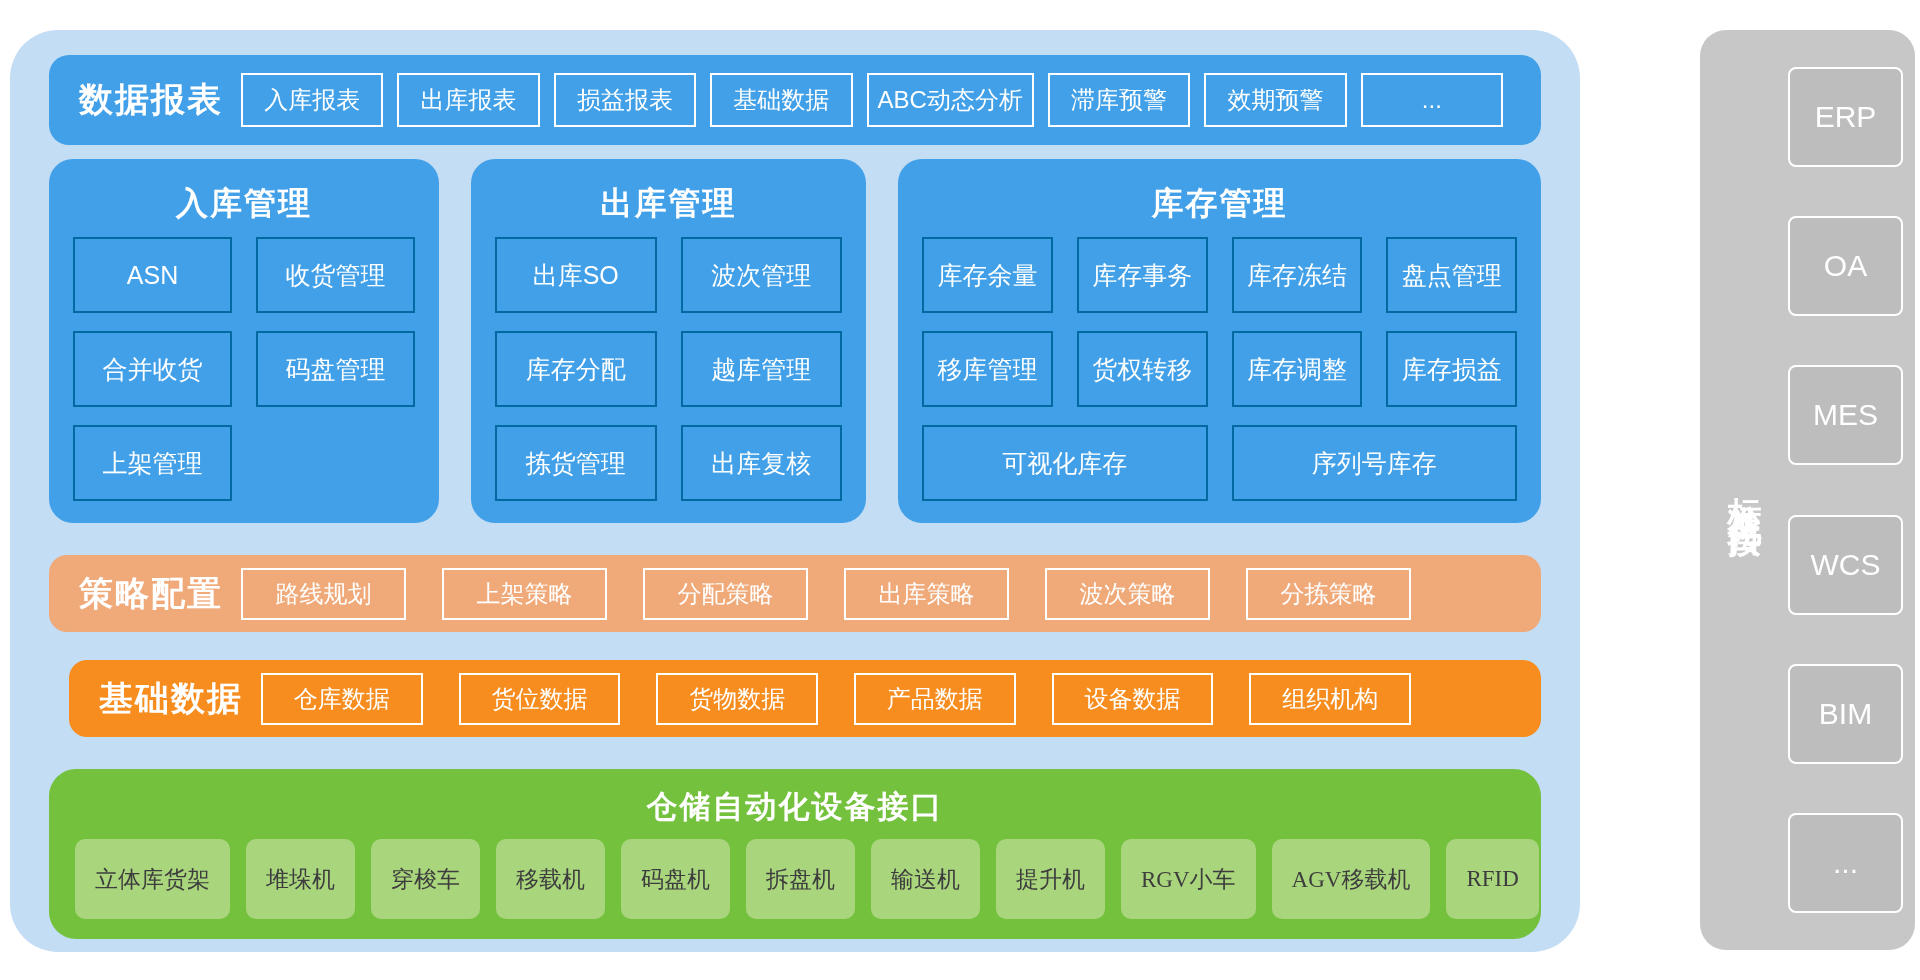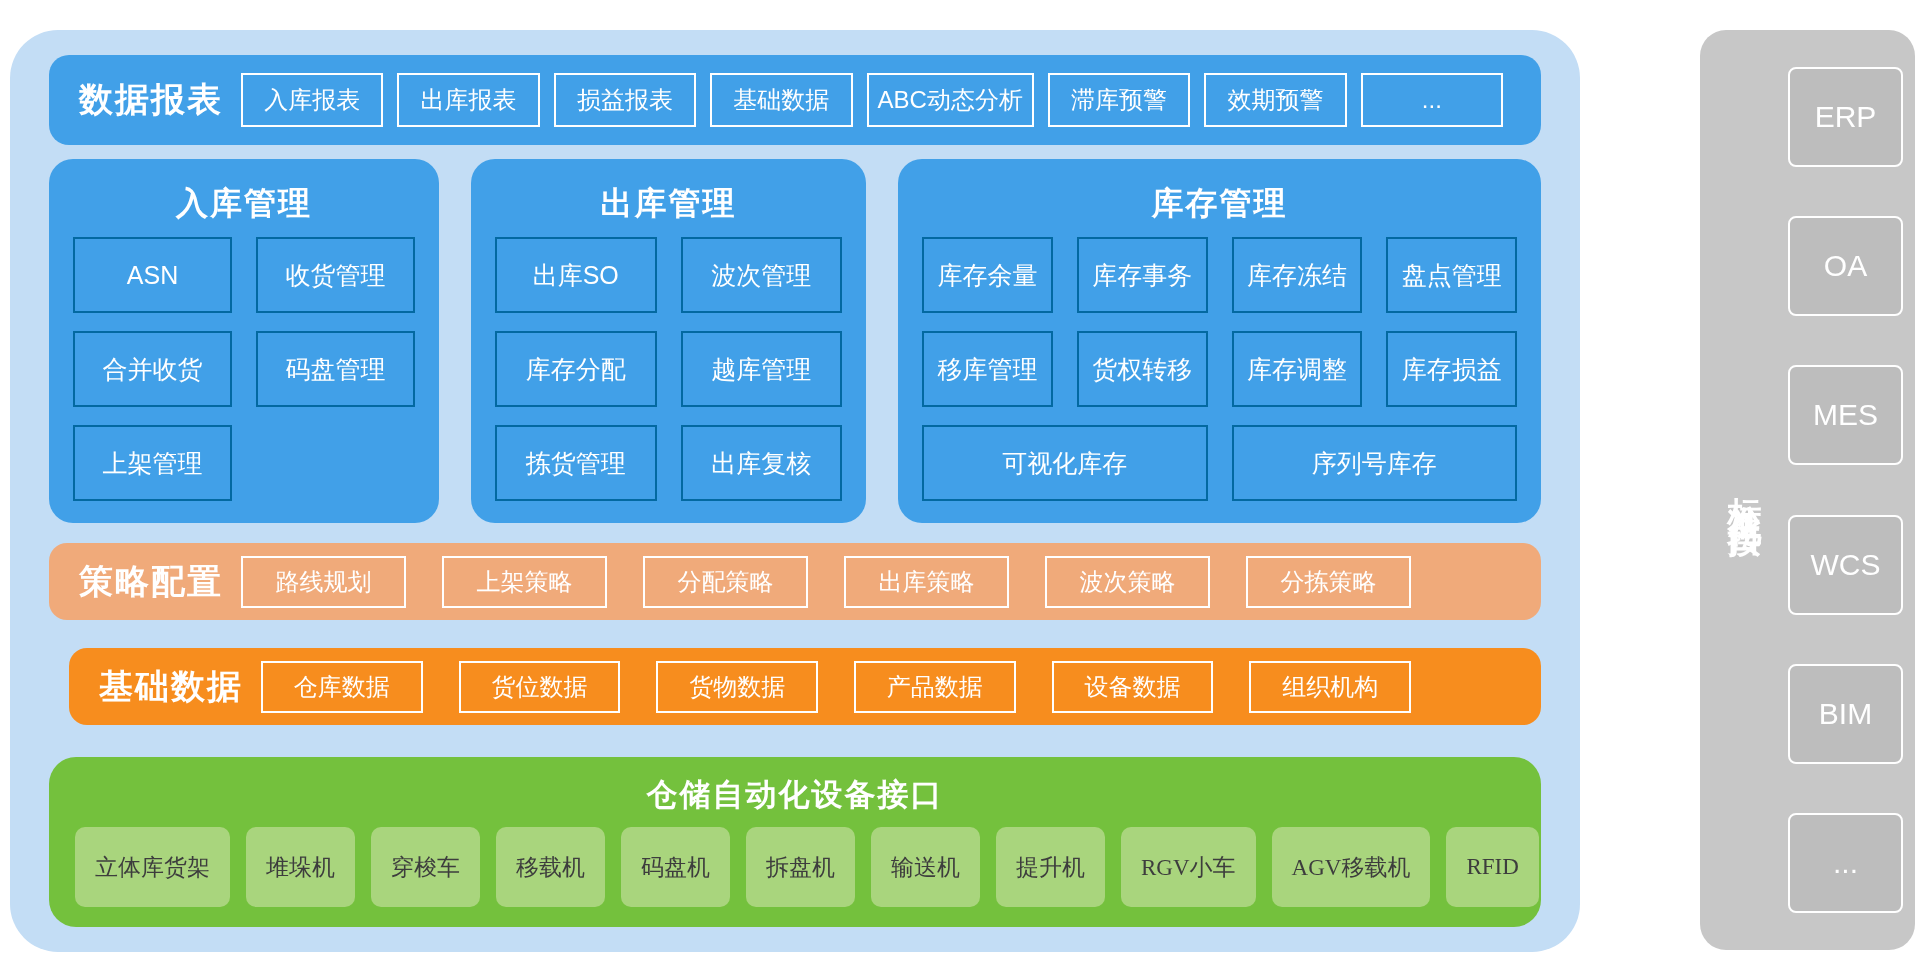--- a/index.html
+++ b/index.html
@@ -27,21 +27,21 @@
     height:56px;line-height:56px;letter-spacing:2px;}
   .panel-grid{flex:1;display:grid;gap:18px 24px;margin-top:6px;}
   .grid-2{grid-template-columns:1fr 1fr;grid-auto-rows:1fr;}
   .grid-4{grid-template-columns:repeat(4,1fr);grid-auto-rows:1fr;}
   .pbox{border:2px solid #0369a1;color:#fff;font-size:25px;display:flex;align-items:center;
     justify-content:center;box-sizing:border-box;white-space:nowrap;}
   .span2{grid-column:span 2;}
   
   .strip{flex:0 0 77px;border-radius:18px;display:flex;align-items:center;
     padding:0 30px;box-sizing:border-box;}
-  .strategy-bar{background:var(--peach,#F0AA7A);margin-bottom:28px;}
+  .strategy-bar{background:var(--peach,#F0AA7A);margin-bottom:28px;margin-top:12px;}
   .basic-bar{background:var(--orange,#F78D1E);margin-bottom:32px;margin-left:20px;}
   .strip .bar-items{gap:36px;margin-right:100px;}
   .strip .wbox{height:52px;}
   
   .device-panel{flex:0 0 170px;background:var(--green,#74C13D);border-radius:27px;
     box-sizing:border-box;padding:14px 26px 20px;display:flex;flex-direction:column;font-family:Liberation Serif, serif;}
   .device-title{color:#fff;font-weight:bold;font-size:31px;text-align:center;height:48px;
     line-height:48px;letter-spacing:2px;}
   .device-items{flex:1;display:flex;gap:16px;margin-top:8px;}
   .gbox{background:var(--light_green,#A9D57D);color:var(--green_text,#3D3D3D);font-size:23px;

